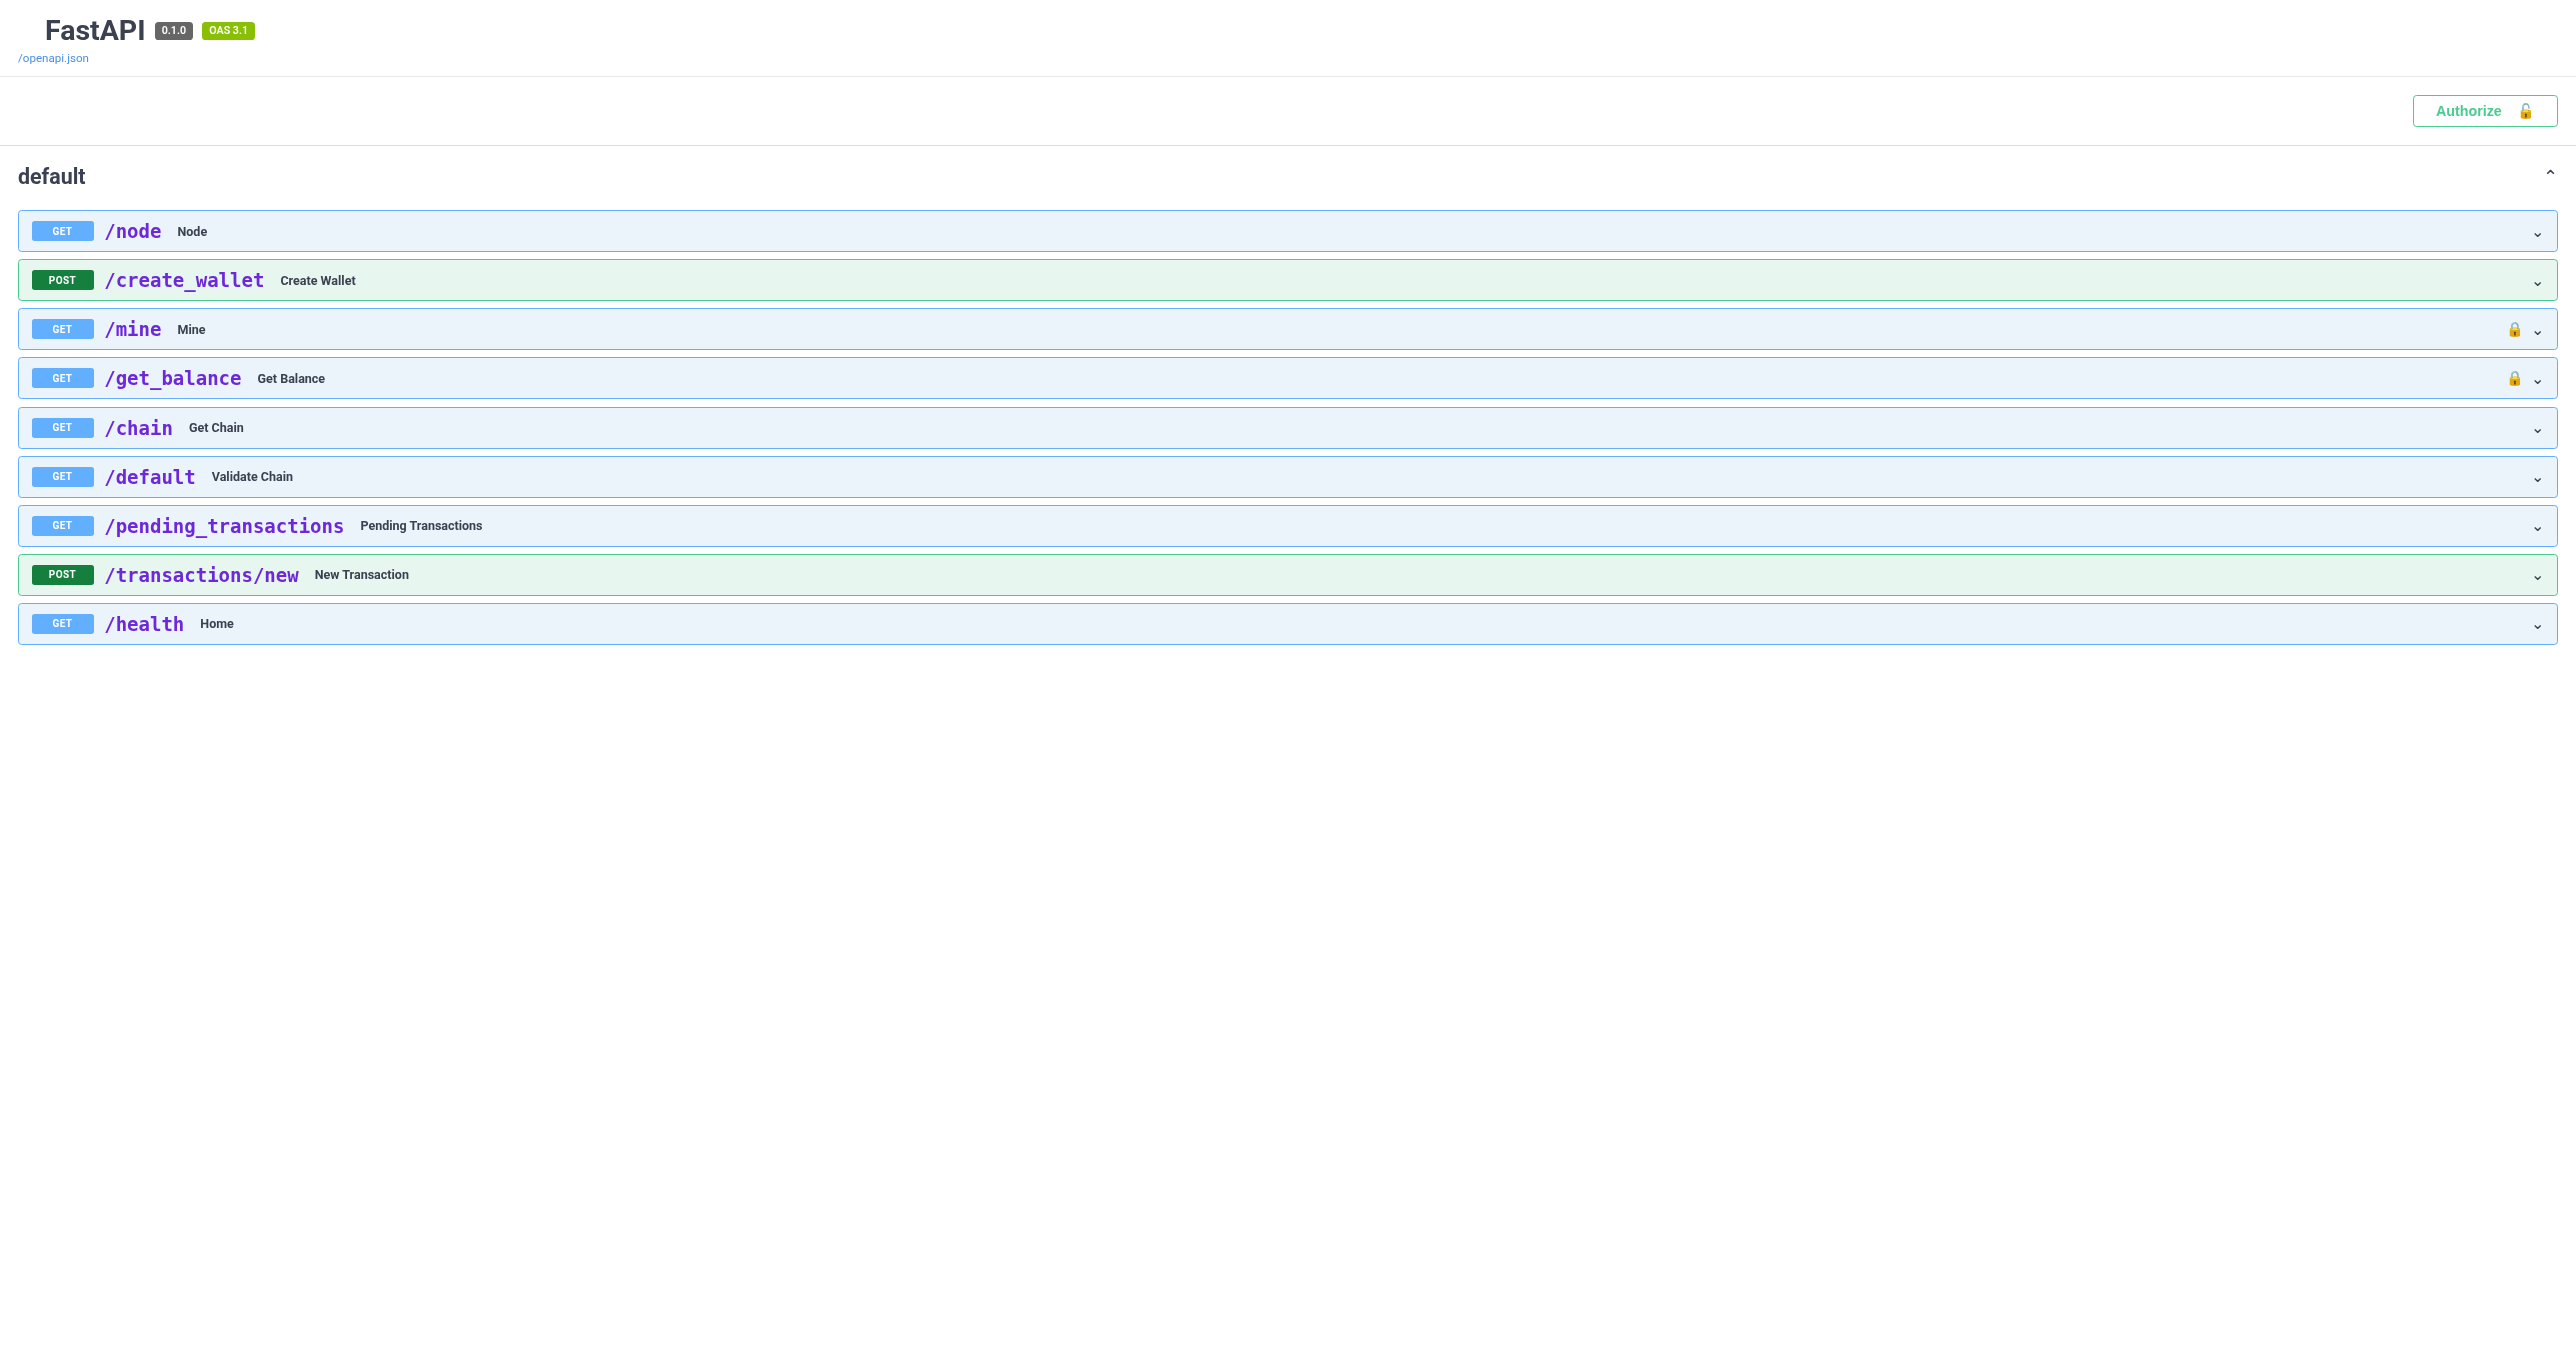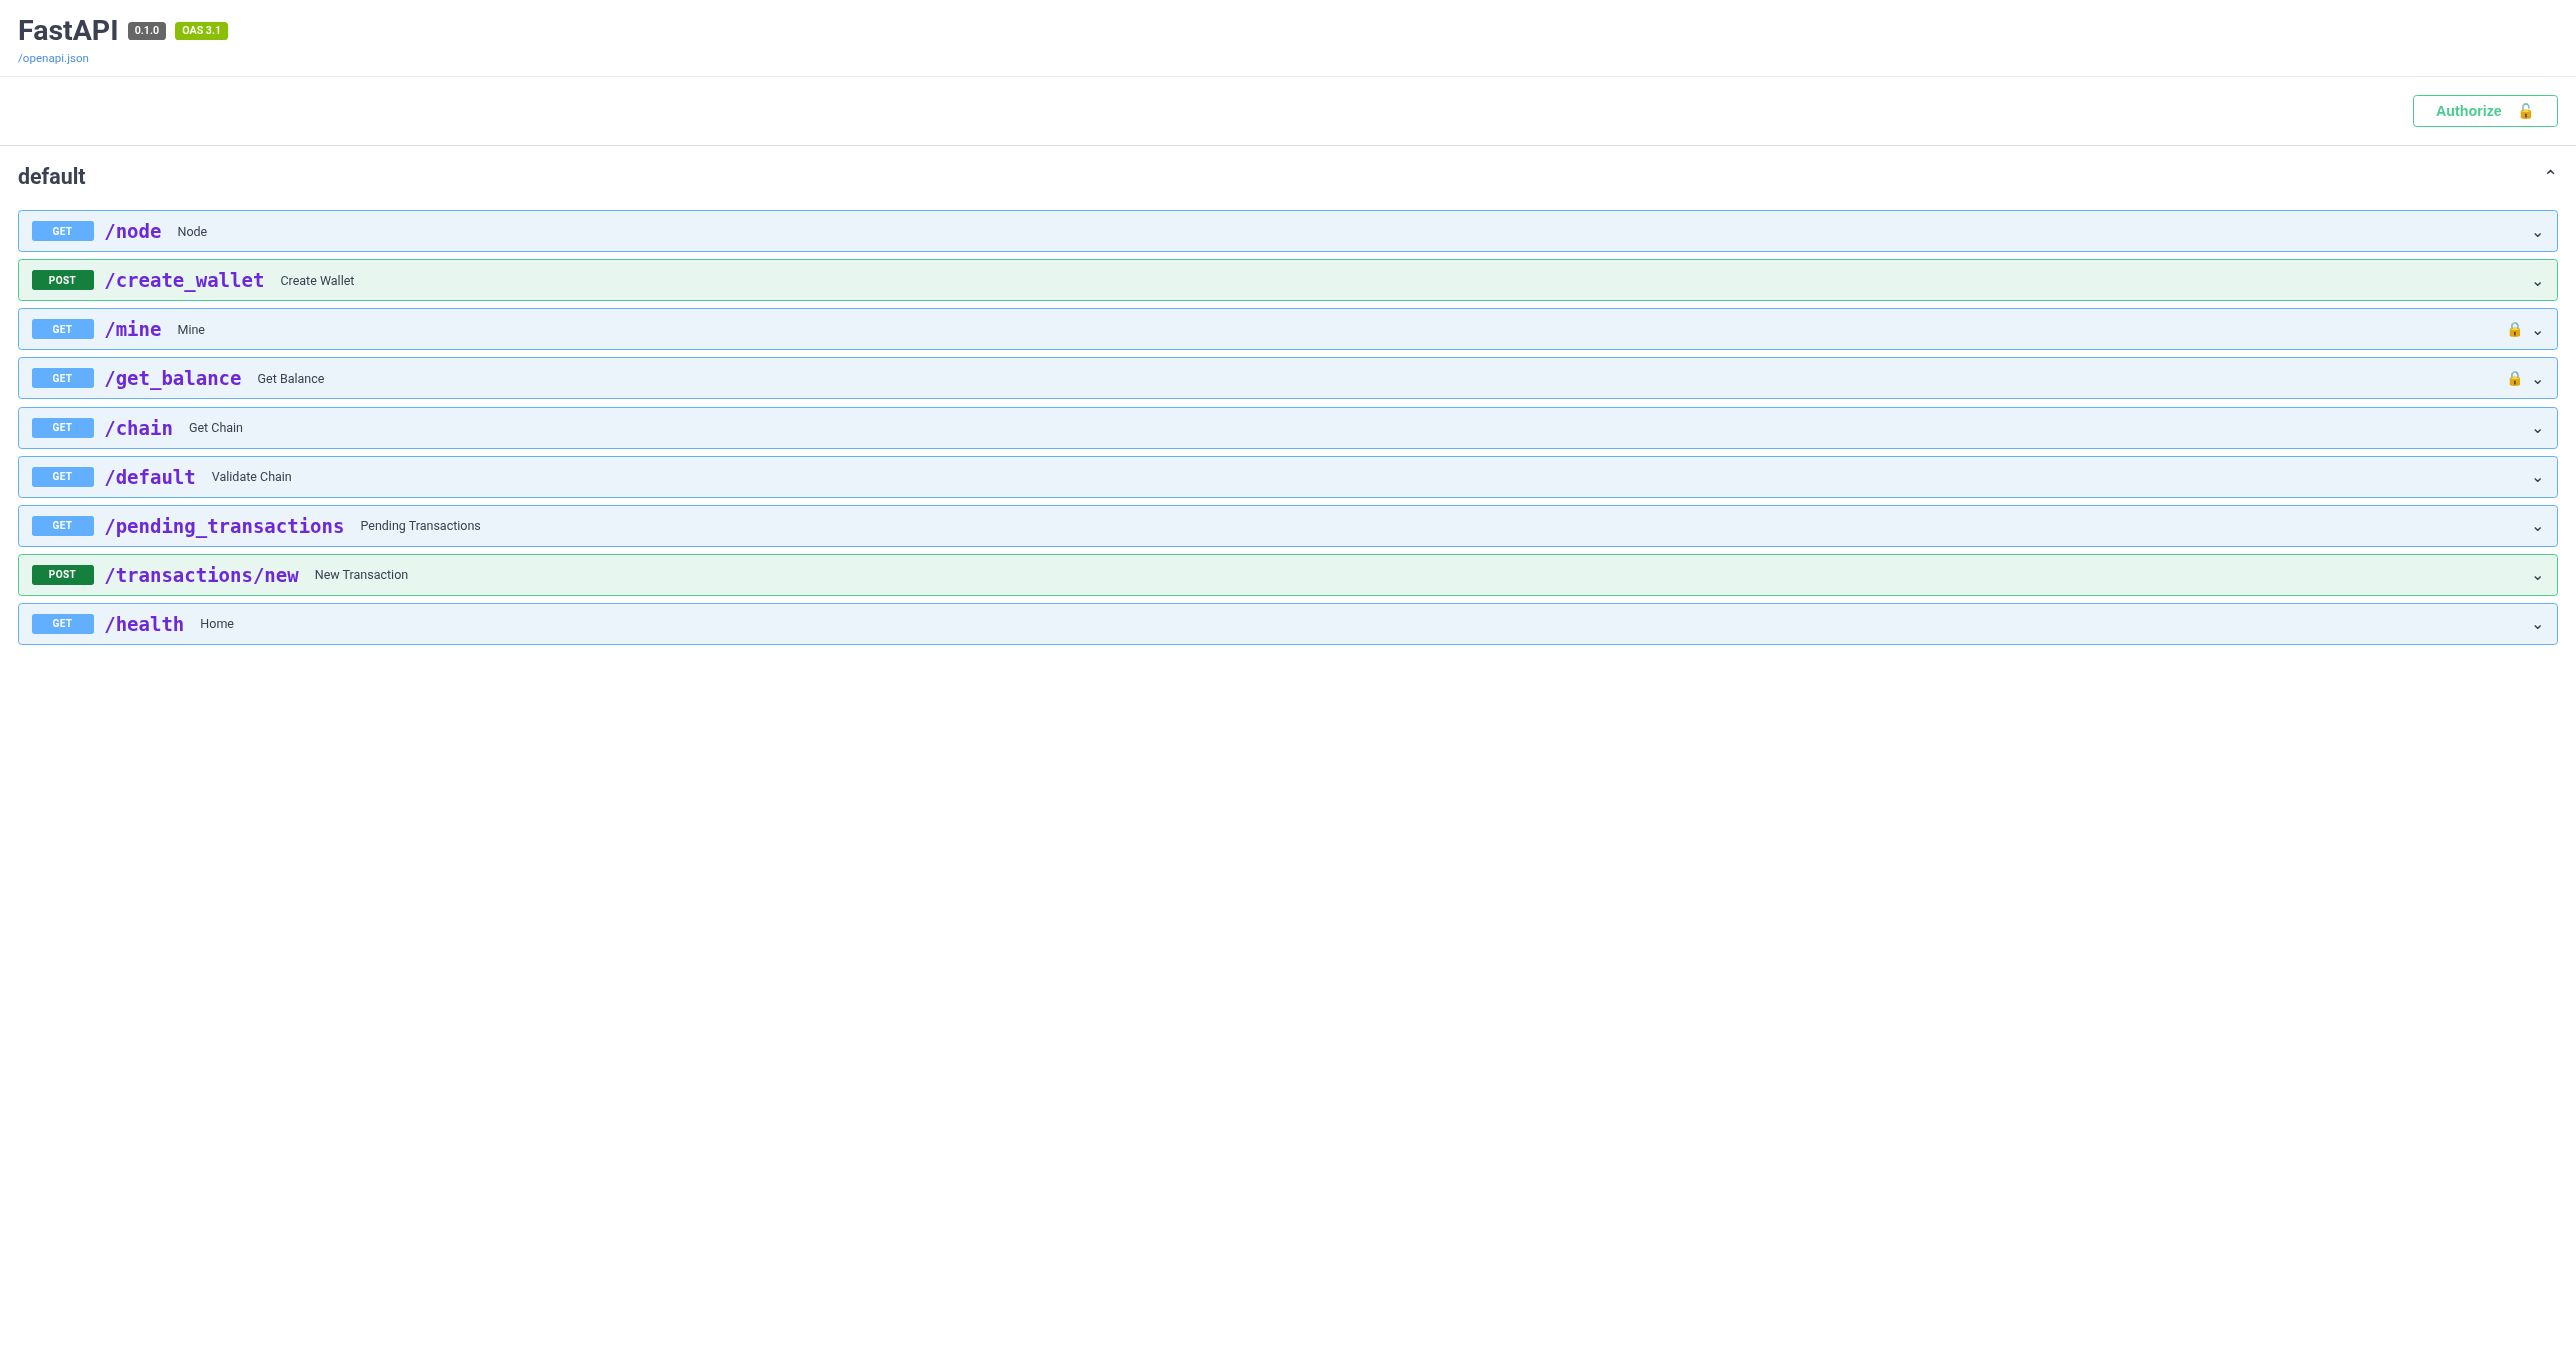--- a/index.html
+++ b/index.html
@@ -10,20 +10,21 @@
       font-size: 12.5px;
     }
     .header {
       padding: 14.3px 18px 10.7px 18px;
       border-bottom: 0.9px solid #e8e8e8;
     }
     .header-top {
       display: flex;
       align-items: center;
       gap: 9px;
+      margin-left: 27px;
     }
     .app-title {
       font-size: 28.5px;
       font-weight: 700;
       color: #3b4151;
     }
     .badge {
       display: inline-block;
       border-radius: 3.6px;
       padding: 2.7px 7.1px;
@@ -137,21 +138,21 @@
     .endpoint-path {
       font-size: 19px;
       font-weight: 700;
       color: #6d28d9;
       font-family: monospace;
     }
     .endpoint-desc {
       font-size: 12.5px;
       color: #3b4151;
       margin-left: 5.4px;
-      font-weight: 400;
+      font-weight: 700;
     }
     .endpoint-right {
       display: flex;
       align-items: center;
       gap: 7.1px;
     }
     .lock-small {
       color: #aaa;
       font-size: 14.3px;
     }

